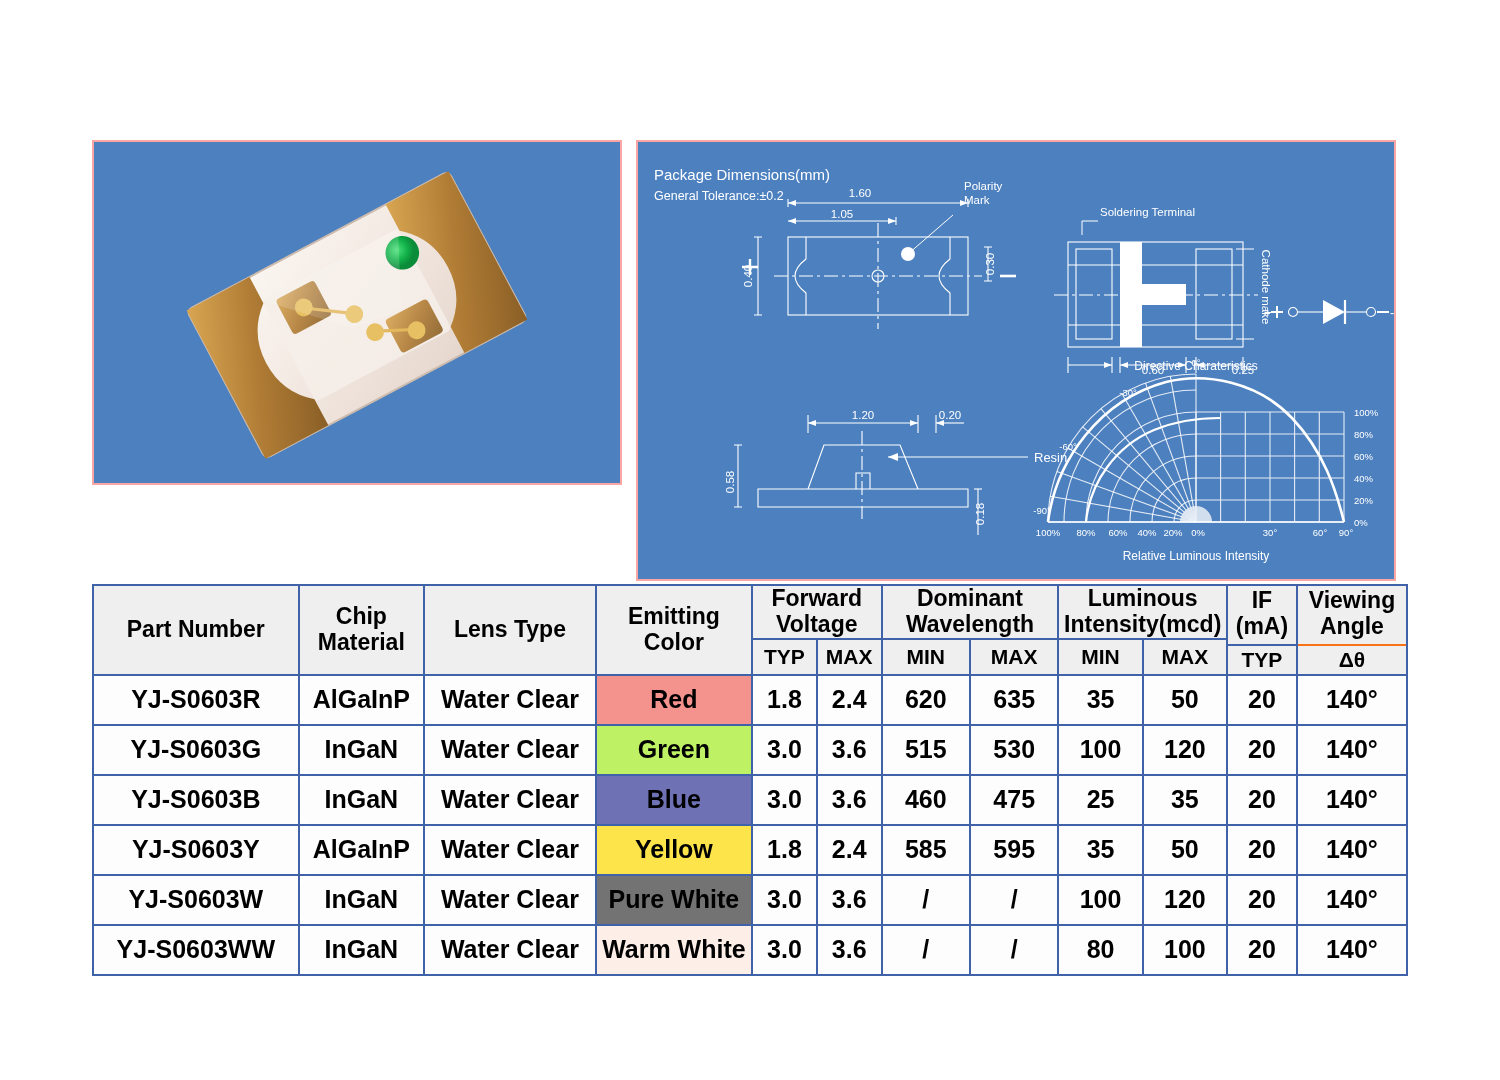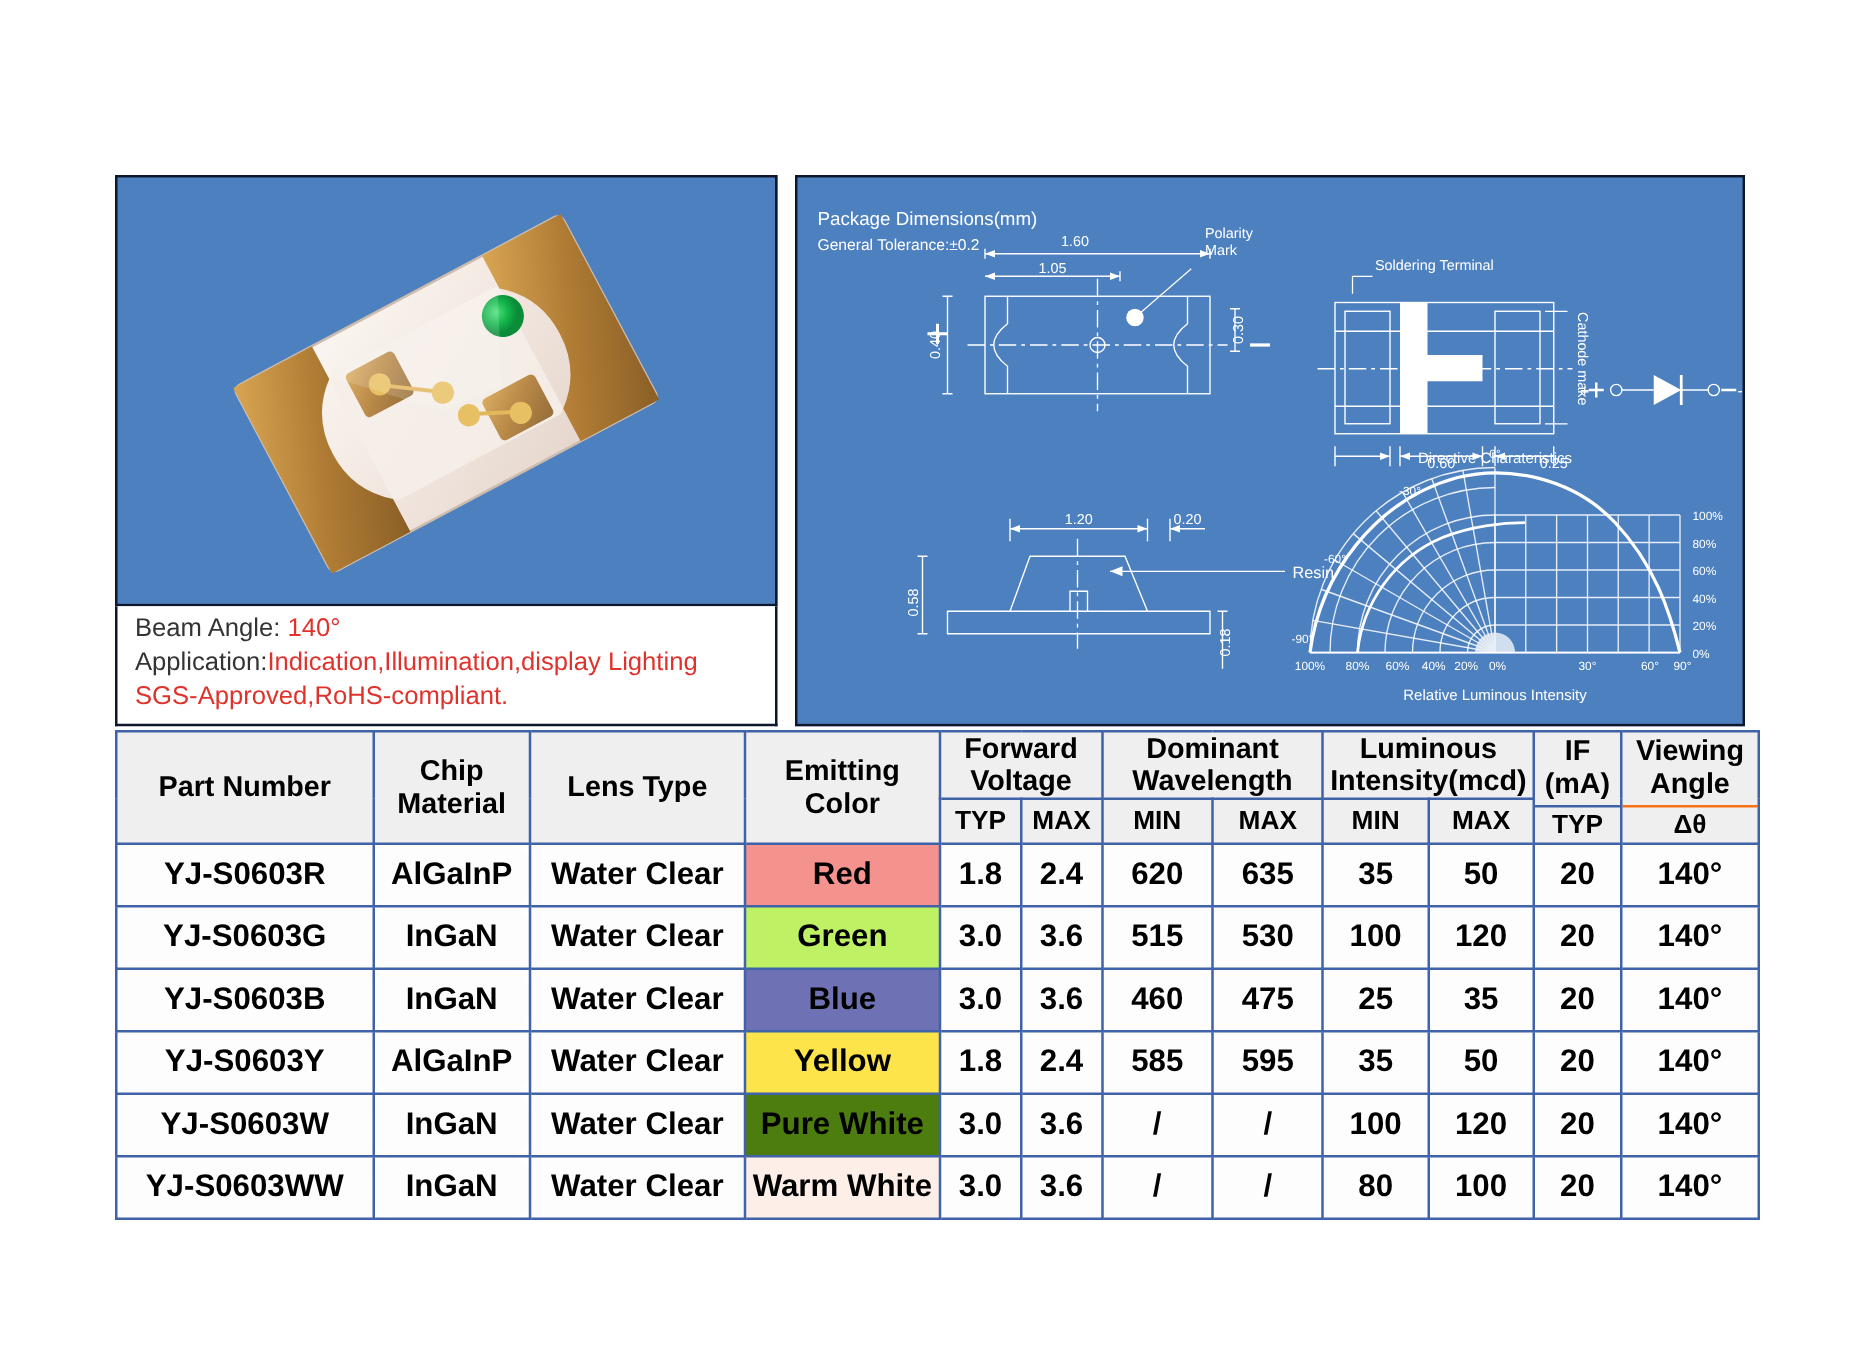--- a/index.html
+++ b/index.html
@@ -14,21 +14,21 @@
   
   .title{
     position:absolute;left:98px;top:104px;
     font-size:31px;font-weight:bold;letter-spacing:.2px;
     color:#14532d;white-space:pre;
   }
 
   
   .panel{
     position:absolute;background:#4d80bf;
-    border:2px solid #0f172a;
+    border:2px solid #fca5a5;
     box-sizing:border-box;
   }
   #photo-panel{left:92px;top:140px;width:530px;height:345px;overflow:hidden;}
   #info-panel{left:92px;top:485px;width:530px;height:96px;background:#ffffff;border-top:none;}
   #drawing-panel{left:636px;top:140px;width:760px;height:441px;overflow:hidden;}
 
   .info-line{
     position:absolute;left:14px;
     font-size:20.5px;color:#e0322c;white-space:nowrap;
   }
@@ -121,25 +121,20 @@
         <circle cx="8" cy="24" r="9" fill="#e8c064"></circle>
         <circle cx="46" cy="42" r="9" fill="#e8c064"></circle>
 
         <circle cx="70" cy="-34" r="17" fill="url(#gDie)"></circle>
 
         <path d="M-78,-58 L78,-58 L42,16 L-10,10 Z" fill="#ffffff" opacity=".16"></path>
       </g>
     </svg>
   </div>
 
-  <div class="panel" id="info-panel">
-    <div class="info-line" id="beam-line"><span class="lbl">Beam Angle: </span><span>140°</span></div>
-    <div class="info-line" id="app-line"><span class="lbl">Application:</span><span>Indication,Illumination,display Lighting</span></div>
-    <div class="info-line" id="sgs-line">SGS-Approved,RoHS-compliant.</div>
-  </div>
 
   <div class="panel" id="drawing-panel">
     <svg width="756" height="437" viewBox="0 0 756 437">
       <rect x="0" y="0" width="756" height="437" fill="#4d80bf"></rect>
       <g stroke="#ffffff" fill="none" stroke-width="1.1">
 
         <g transform="translate(150,95)">
 
           <rect x="0" y="0" width="180" height="78"></rect>
 
@@ -414,21 +409,21 @@
           <td class="col-w">595</td>
           <td class="col-l">35</td>
           <td class="col-l">50</td>
           <td class="col-if">20</td>
           <td class="col-ang">140°</td>
         </tr>
         <tr>
           <td class="col-part">YJ-S0603W</td>
           <td class="col-chip chip">InGaN</td>
           <td class="col-lens">Water Clear</td>
-          <td class="col-emit" style="background: #4d7c0f;">Pure White</td>
+          <td class="col-emit" style="background: #737373;">Pure White</td>
           <td class="col-n">3.0</td>
           <td class="col-n">3.6</td>
           <td class="col-w">/</td>
           <td class="col-w">/</td>
           <td class="col-l">100</td>
           <td class="col-l">120</td>
           <td class="col-if">20</td>
           <td class="col-ang">140°</td>
         </tr>
         <tr>

